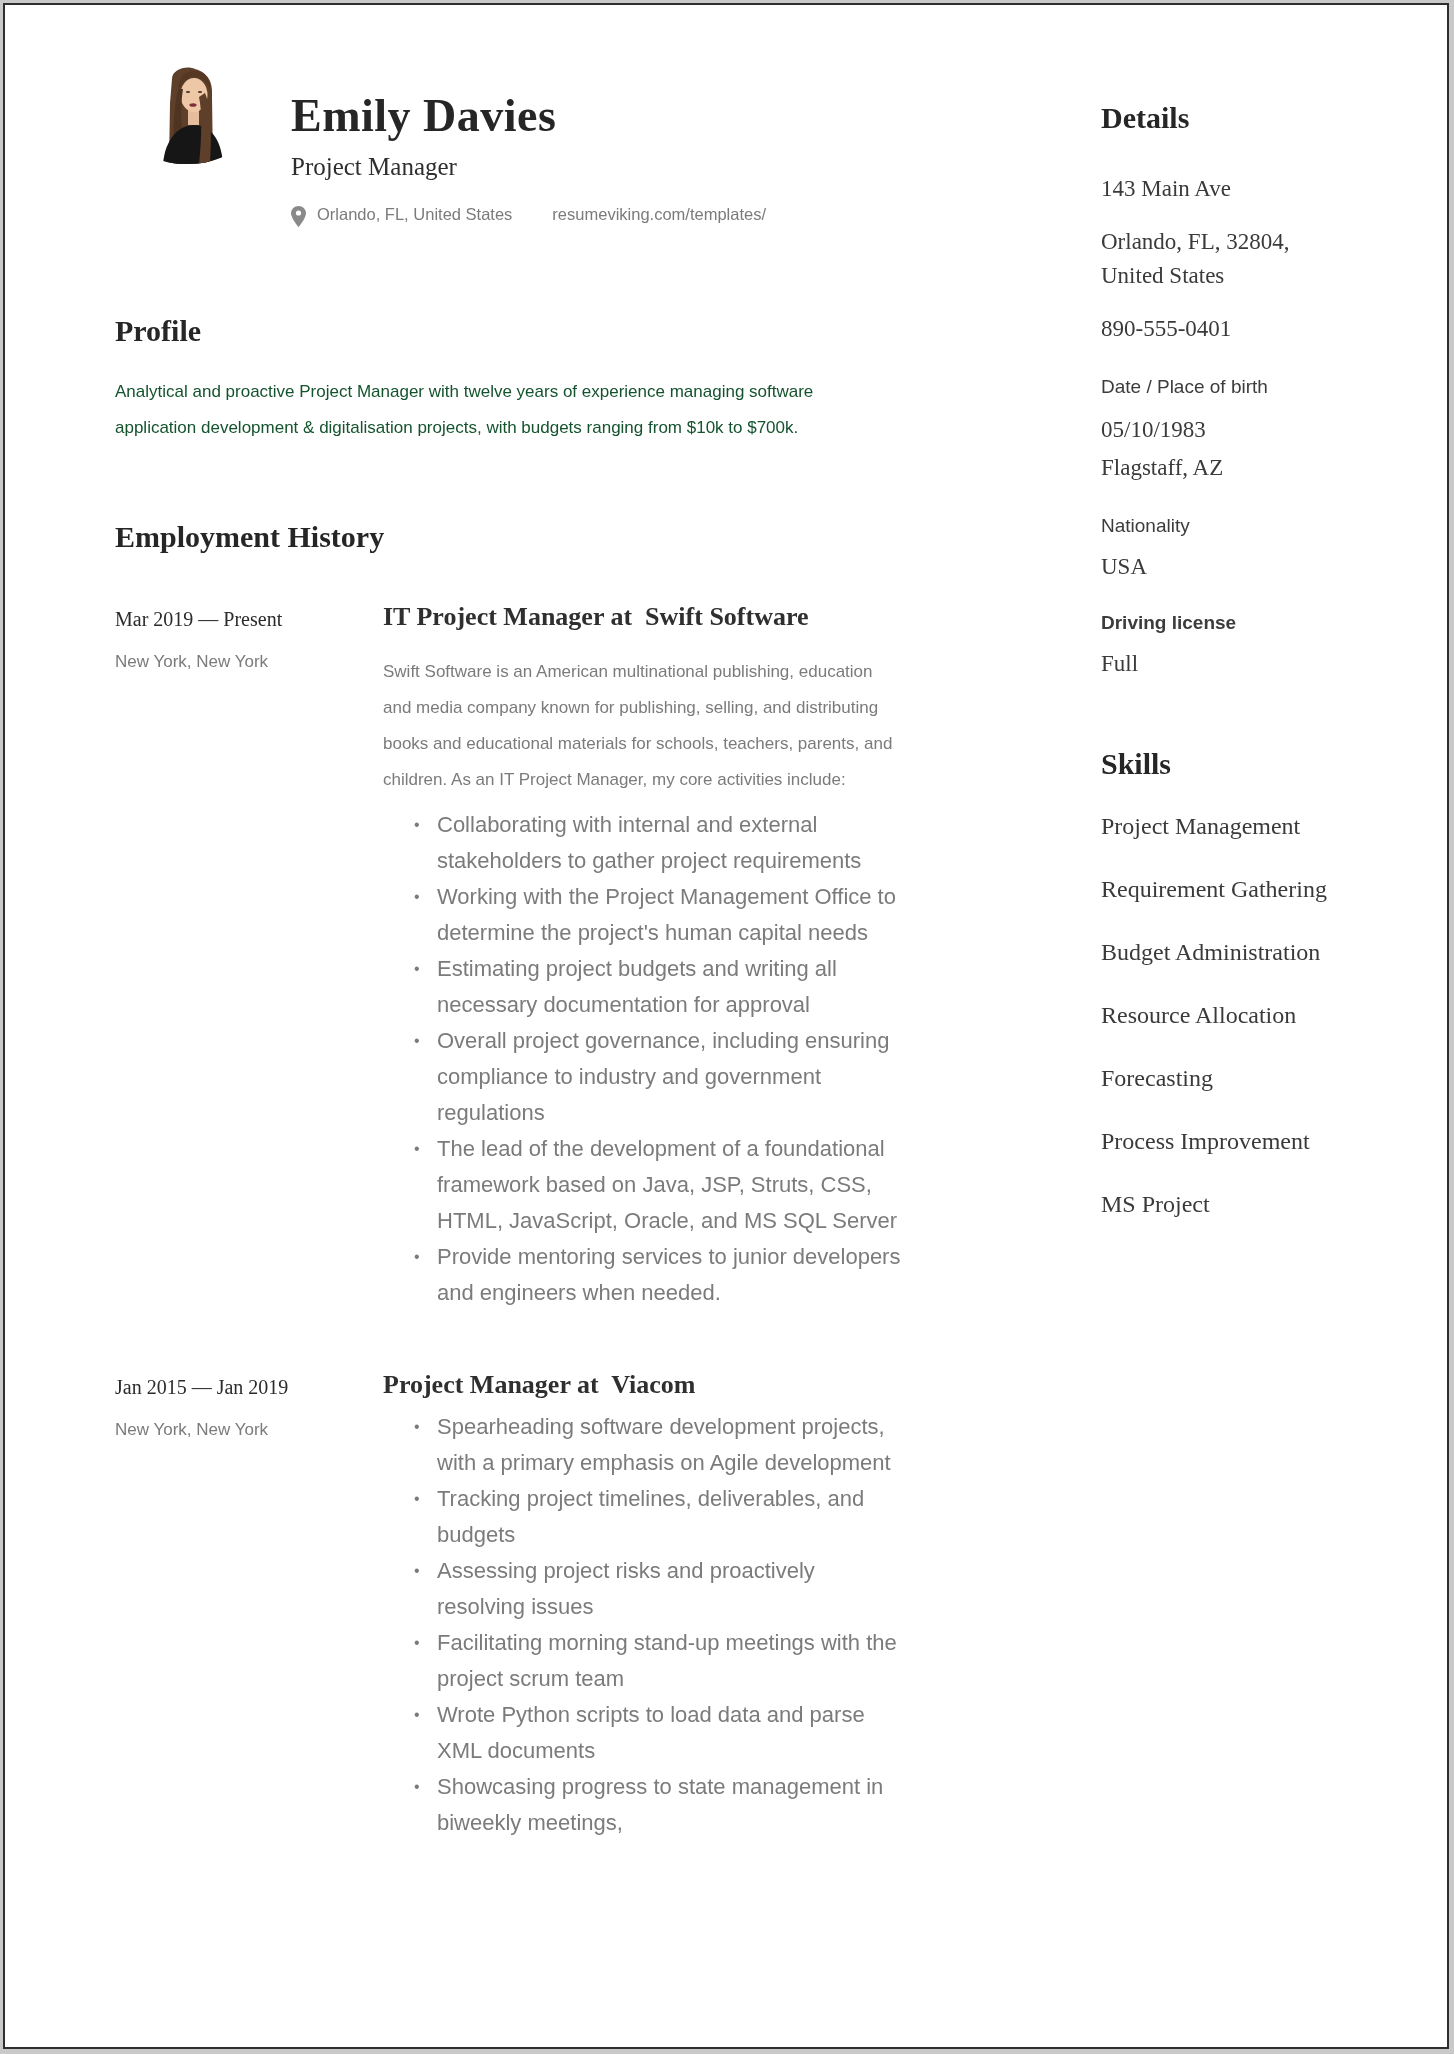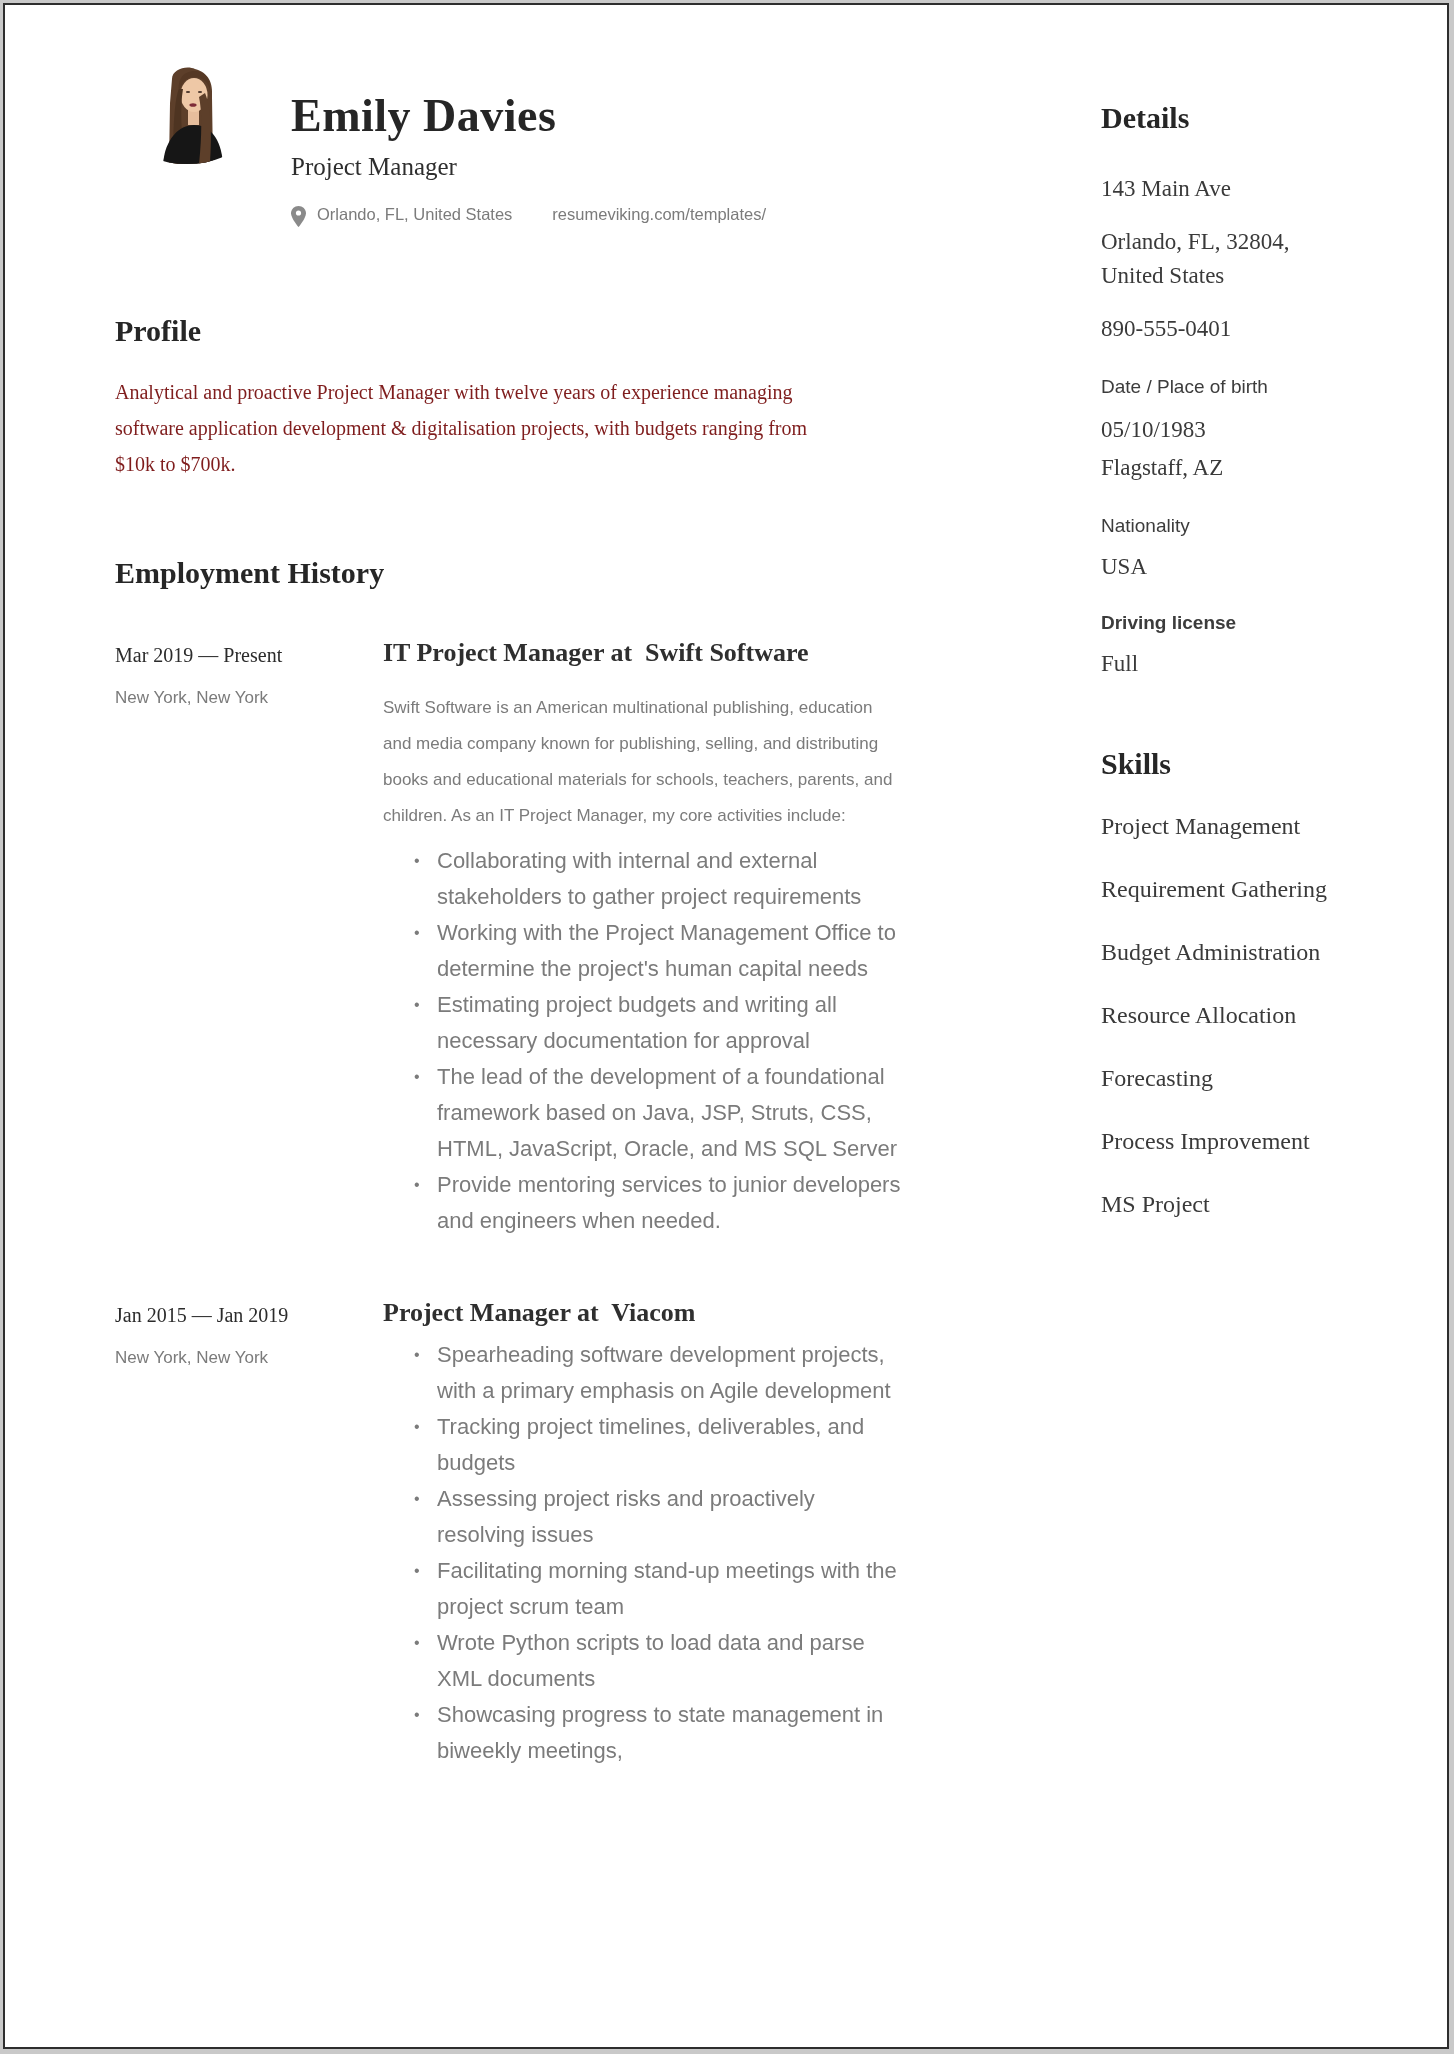--- a/index.html
+++ b/index.html
@@ -50,21 +50,21 @@
     font-family: "Liberation Serif", "DejaVu Serif", serif;
     font-size: 30px; font-weight: 600; color: #262626;
     margin: 0; line-height: 1.15;
   }
 
   
   .profile { margin-top: 84px; }
   .profile p {
     margin: 26px 0 0 0;
     max-width: 725px;
-    font-size: 20px; line-height: 36px; color: #7f1d1d; font-family: Liberation Serif, serif;
+    font-size: 17px; line-height: 36px; color: #14532d;
   }
 
   
   .employment { margin-top: 74px; }
   .job { display: flex; margin-top: 46px; }
   .job + .job { margin-top: 58px; }
   .job-meta { width: 268px; flex: 0 0 268px; padding-top: 7px; }
   .job-dates {
     font-family: "Liberation Serif", "DejaVu Serif", serif;
     font-size: 20px; color: #2b2b2b;
@@ -186,20 +186,21 @@
             <div class="job-dates">Mar 2019 — Present</div>
             <div class="job-location">New York, New York</div>
           </div>
           <div class="job-body">
             <h3 class="job-title">IT Project Manager at  Swift Software</h3>
             <p class="job-summary">Swift Software is an American multinational publishing, education and media company known for publishing, selling, and distributing books and educational materials for schools, teachers, parents, and children. As an IT Project Manager, my core activities include:</p>
             <ul class="bullets">
               <li>Collaborating with internal and external stakeholders to gather project requirements</li>
               <li>Working with the Project Management Office to determine the project's human capital needs</li>
               <li>Estimating project budgets and writing all necessary documentation for approval</li>
+              <li>Overall project governance, including ensuring compliance to industry and government regulations</li>
               <li>The lead of the development of a foundational framework based on Java, JSP, Struts, CSS, HTML, JavaScript, Oracle, and MS SQL Server</li>
               <li>Provide mentoring services to junior developers and engineers when needed.</li>
             </ul>
           </div>
         </div>
 
         <div class="job">
           <div class="job-meta">
             <div class="job-dates">Jan 2015 — Jan 2019</div>
             <div class="job-location">New York, New York</div>

